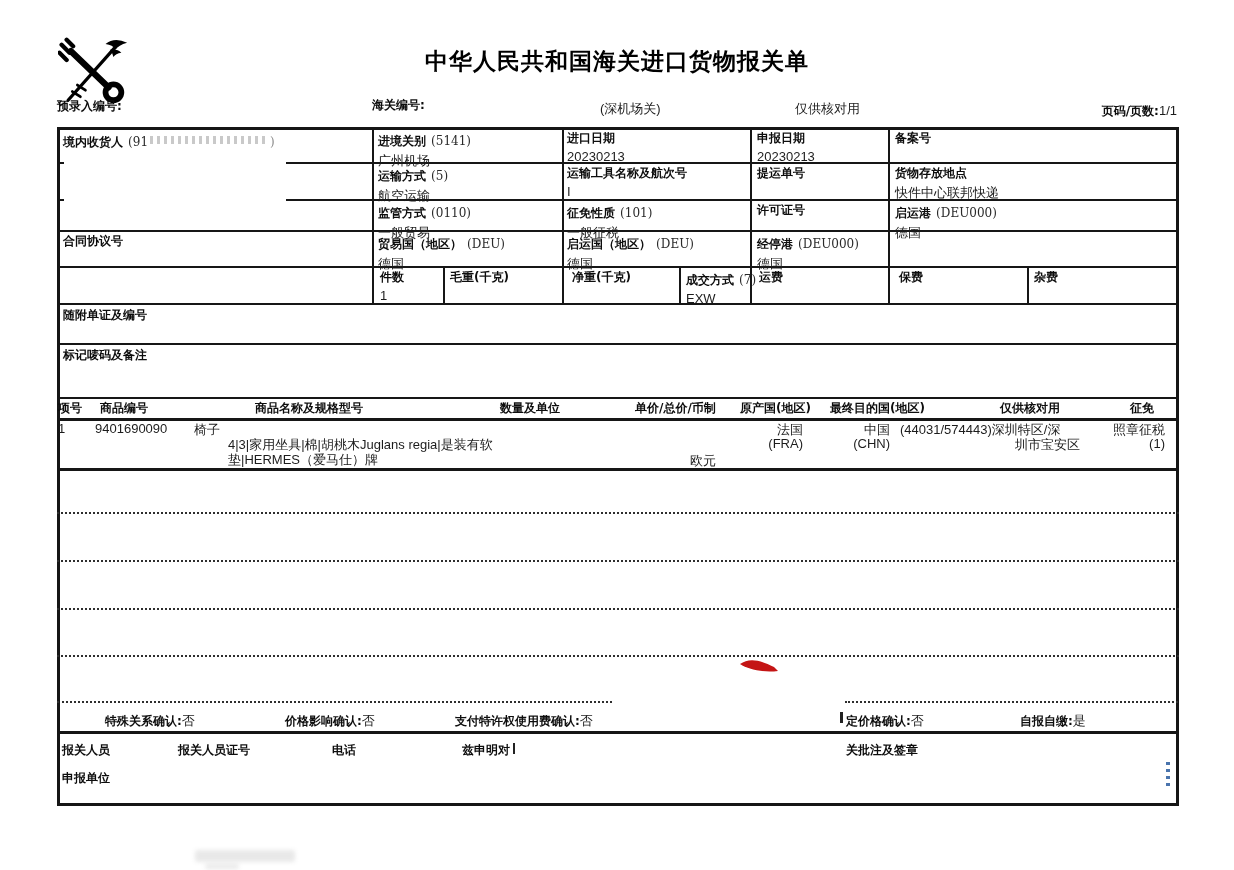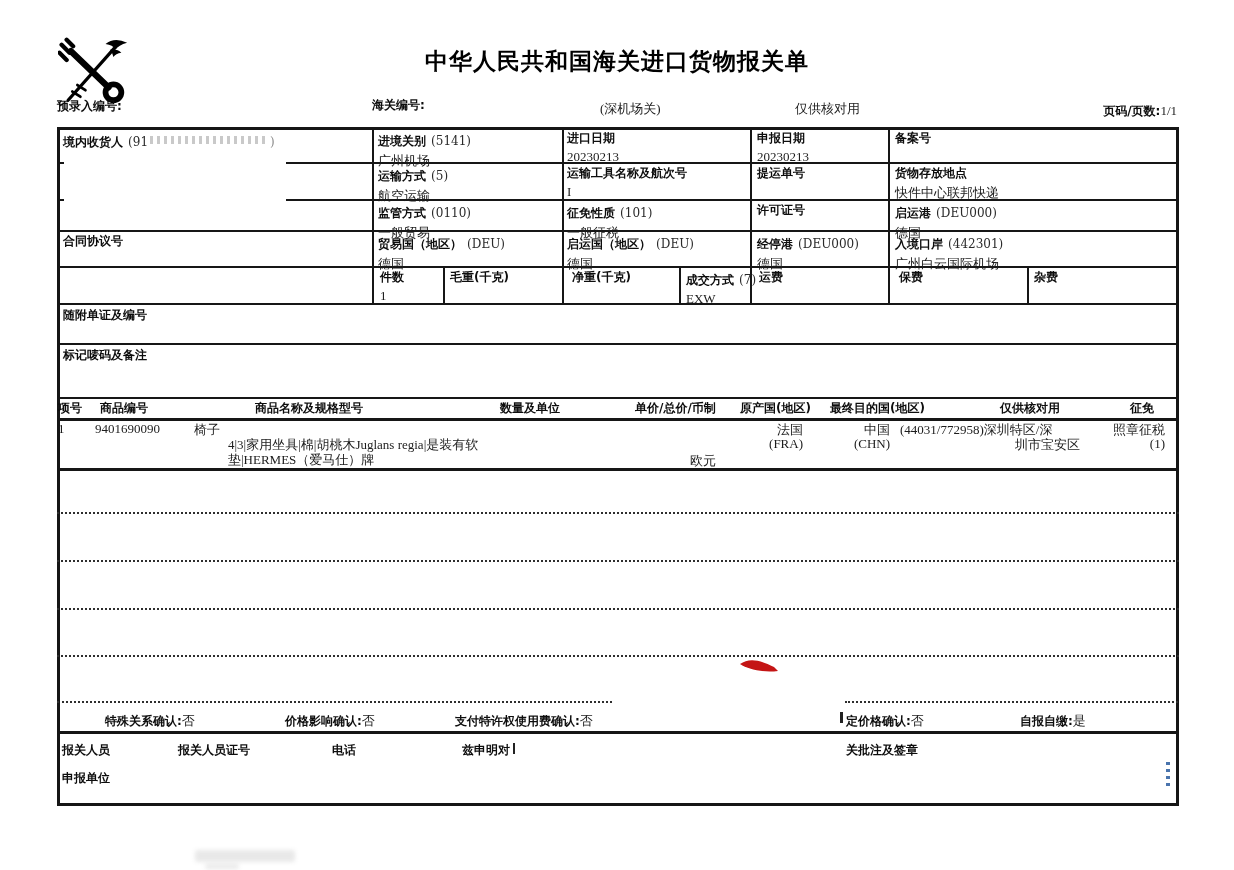--- a/index.html
+++ b/index.html
@@ -1,20 +1,20 @@
 <!DOCTYPE html>
 <html><head>
 <meta charset="utf-8">
 <style>
   html,body{margin:0;padding:0;background:#ffffff;}
   .page{position:relative;width:1234px;height:870px;background:#fff;overflow:hidden;
         font-family:"DejaVu Sans",sans-serif;color:#111;}
   .abs{position:absolute;}
   .lbl{font-family:"DejaVu Sans",sans-serif;font-weight:bold;font-size:12px;color:#0d0d0d;white-space:nowrap;}
-  .val{font-family:Liberation Serif, serif;font-weight:normal;font-size:13px;color:#1c1c1c;white-space:nowrap;}
+  .val{font-family:Liberation Sans, sans-serif;font-weight:normal;font-size:13px;color:#1c1c1c;white-space:nowrap;}
   .code{font-family:"DejaVu Serif",serif;font-weight:normal;font-size:12px;color:#2a2a2a;white-space:nowrap;}
   .cell .val{margin-top:2px;}
   .hline{position:absolute;background:#161616;height:2px;}
   .hline.thick{height:3px;}
   .vline{position:absolute;background:#161616;width:2px;}
   .vline.thick{width:3px;}
   .dotline{position:absolute;height:0;border-top:2px dotted #2e2e2e;}
   .title{font-weight:bold;font-size:23px;letter-spacing:1px;text-align:center;color:#000;}
   .right{text-align:right;}
   .redact-strip{display:inline-block;width:118px;height:8px;vertical-align:2px;margin:0 2px;
@@ -151,25 +151,20 @@
   <div class="abs cell" style="left:567px;top:233px">
     <div><span class="lbl">启运国（地区）</span>
       <span class="code">(DEU)</span></div>
     <div class="val">德国</div>
   </div>
   <div class="abs cell" style="left:757px;top:233px">
     <div><span class="lbl">经停港</span>
       <span class="code">(DEU000)</span></div>
     <div class="val">德国</div>
   </div>
-  <div class="abs cell" style="left:895px;top:233px">
-    <div><span class="lbl">入境口岸</span>
-      <span class="code">(442301)</span></div>
-    <div class="val">广州白云国际机场</div>
-  </div>
 
   <div class="abs cell" style="left:380px;top:269px">
     <div class="lbl">件数</div>
     <div class="val">1</div>
   </div>
   <div class="abs cell" style="left:450px;top:269px">
     <div class="lbl">毛重(千克)</div>
   </div>
   <div class="abs cell" style="left:572px;top:269px">
     <div class="lbl">净重(千克)</div>
@@ -205,21 +200,21 @@
   <div class="abs val" style="left:58px;top:421px">1</div>
   <div class="abs val" style="left:95px;top:421px">9401690090</div>
   <div class="abs val" style="left:194px;top:421px">椅子</div>
   <div class="abs val" style="left:228px;top:436px">4|3|家用坐具|棉|胡桃木Juglans regia|是装有软</div>
   <div class="abs val" style="left:228px;top:451px">垫|HERMES（爱马仕）牌</div>
   <div class="abs val" style="left:690px;top:452px">欧元</div>
   <div class="abs val right" style="left:725px;top:421px;width:78px">法国</div>
   <div class="abs val right" style="left:725px;top:436px;width:78px">(FRA)</div>
   <div class="abs val right" style="left:812px;top:421px;width:78px">中国</div>
   <div class="abs val right" style="left:812px;top:436px;width:78px">(CHN)</div>
-  <div class="abs val" style="left:900px;top:421px">(44031/772958)深圳特区/深</div>
+  <div class="abs val" style="left:900px;top:421px">(44031/574443)深圳特区/深</div>
   <div class="abs val right" style="left:930px;top:436px;width:150px">圳市宝安区</div>
   <div class="abs val right" style="left:1085px;top:421px;width:80px">照章征税</div>
   <div class="abs val right" style="left:1085px;top:436px;width:80px">(1)</div>
 
   <svg class="abs" style="left:738px;top:656px" width="44" height="20" viewBox="0 0 44 20">
     <path d="M2,8 C10,3 18,2 36,11 L40,15 C25,17 9,13 2,8 Z" fill="#c41515"></path>
   </svg>
 
   <div class="abs" style="left:105px;top:710px">
     <span class="lbl">特殊关系确认:</span><span class="val">否</span>

